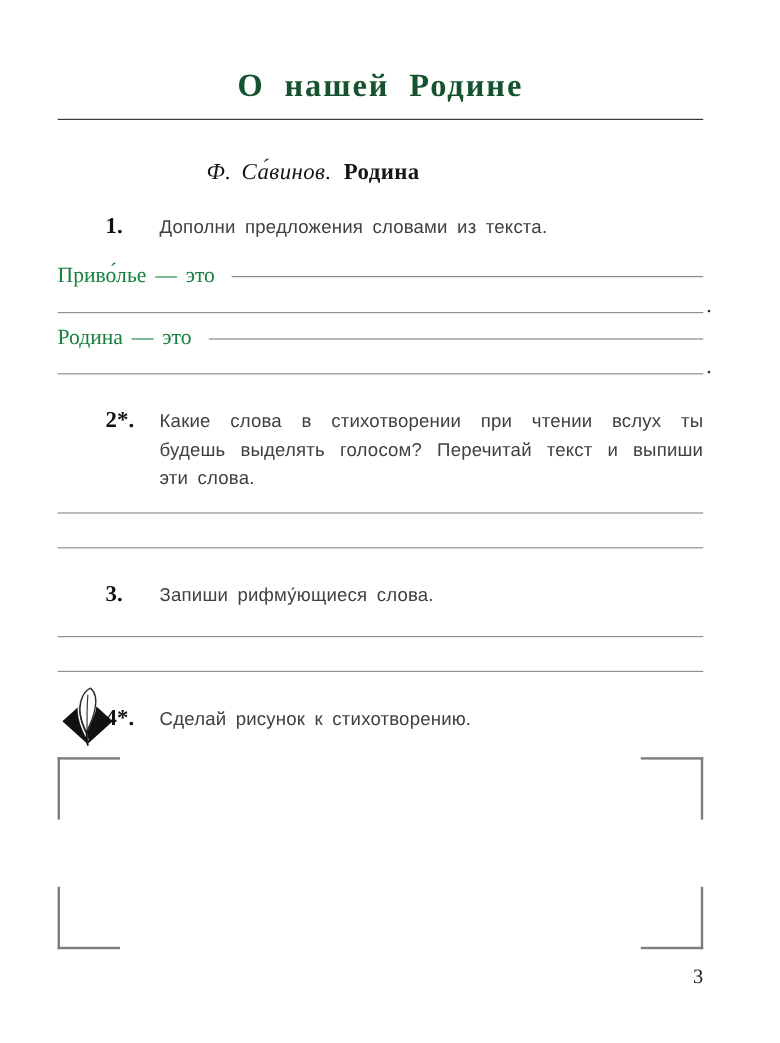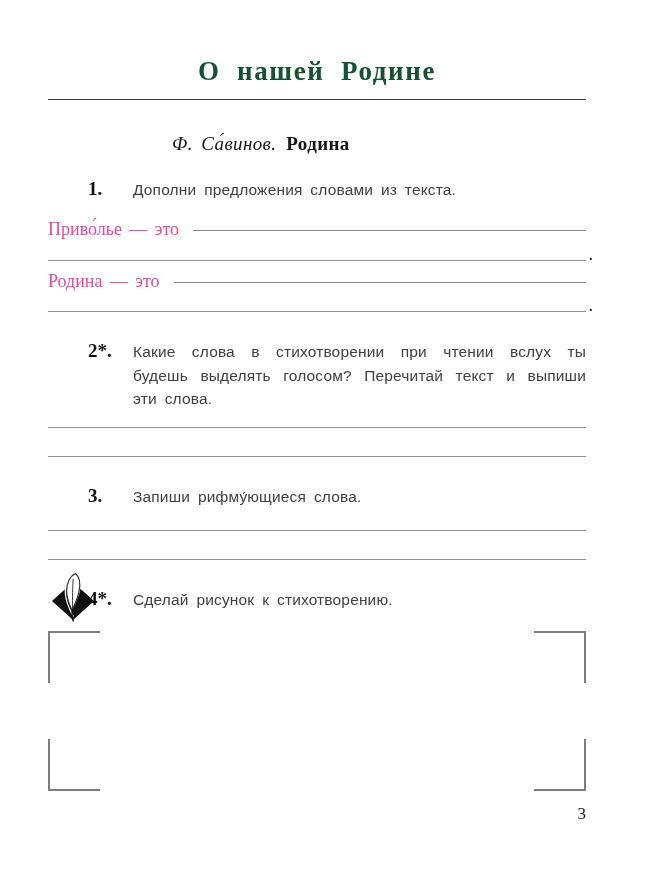--- a/index.html
+++ b/index.html
@@ -102,21 +102,21 @@
     left: 48px;
     width: 538px;
     display: flex;
     align-items: baseline;
   }
   .prompt-label {
     font-family: "Liberation Serif", "DejaVu Serif", serif;
     font-size: 18px;
     white-space: nowrap;
     word-spacing: 0.16em;
-    color: #ec4899;
+    color: #15803d;
   }
   .prompt-fill {
     flex: 1 1 auto;
     margin-left: 14px;
     height: 0;
     border-bottom: 1.1px solid #8b8b8b;
     transform: translateY(-4px);
   }
 
   

